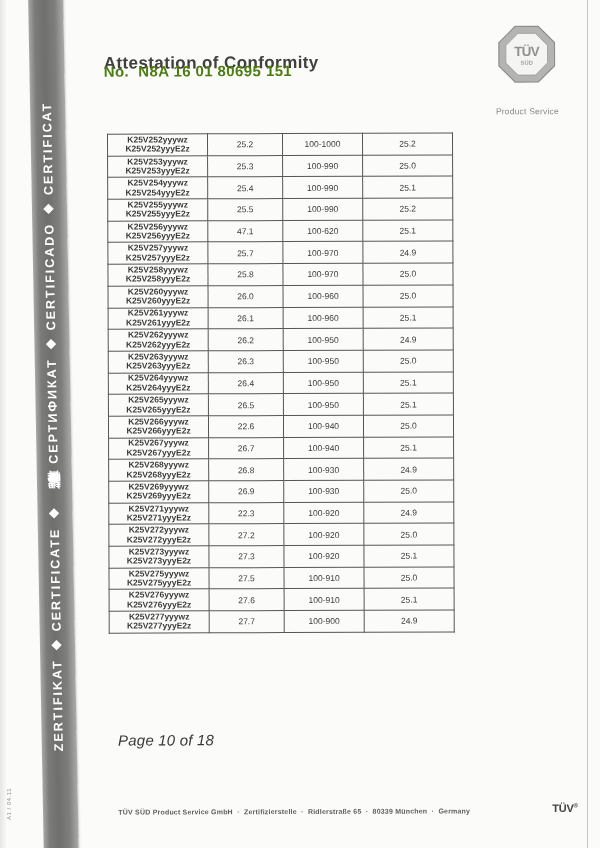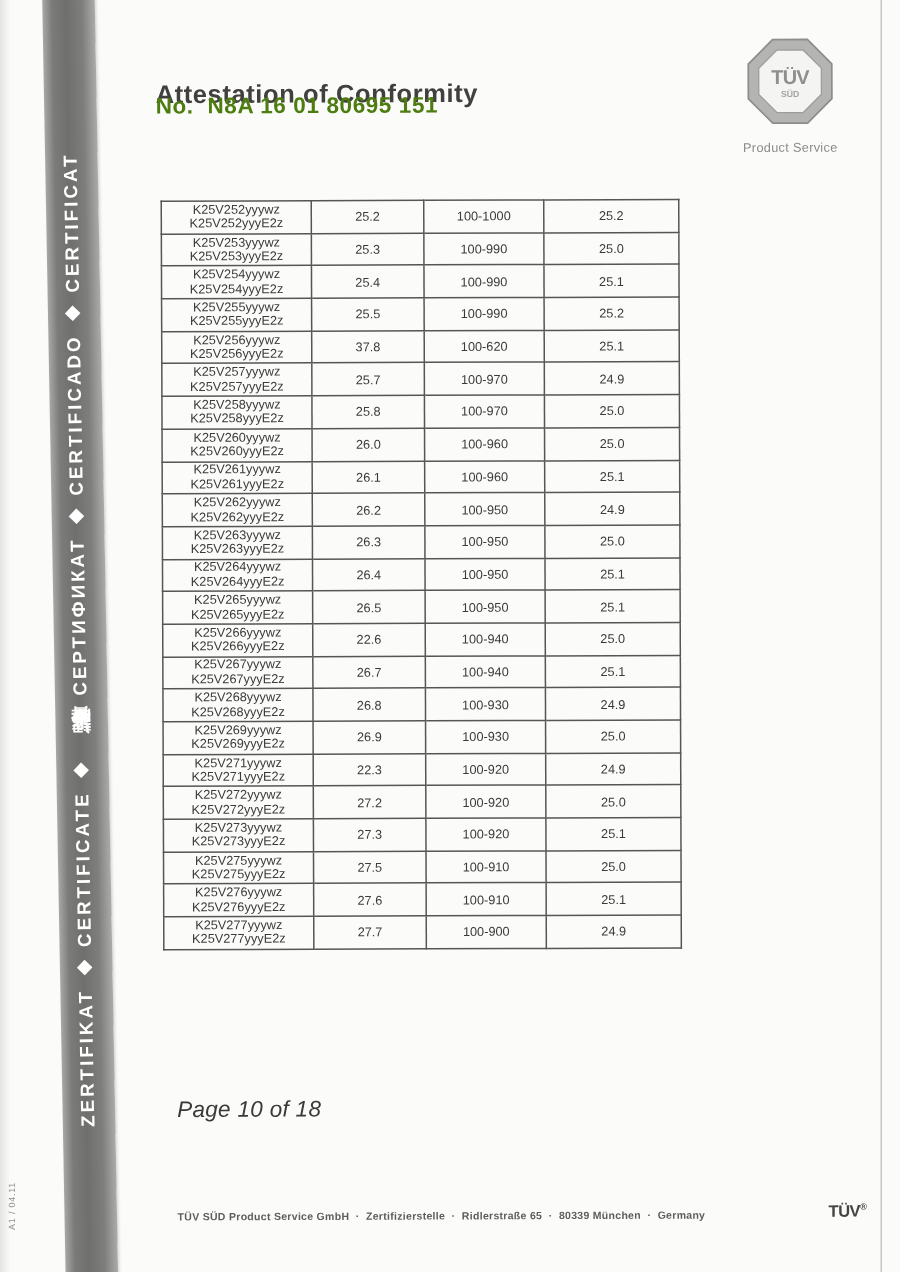--- a/index.html
+++ b/index.html
@@ -49,36 +49,36 @@
   }
   .doc-number{
     position:absolute;left:105px;top:62px;
     font-size:15px;font-weight:bold;color:#4d7c0f;letter-spacing:0.4px;
     white-space:pre;
   }
   .logo-block{
     position:absolute;left:496px;top:26px;width:64px;text-align:center;
   }
   .logo-caption{
-    margin-top:5px;font-size:8.5px;color:#8a8a88;letter-spacing:0.2px;white-space:nowrap;
+    margin-top:19px;font-size:8.5px;color:#8a8a88;letter-spacing:0.2px;white-space:nowrap;text-align:right;
   }
   table.cert-table{
     position:absolute;left:108px;top:133px;width:325px;
     border-collapse:collapse;table-layout:fixed;
   }
   table.cert-table td{
     border:1px solid #565654;
     height:20.7px;
     padding:0 2px;
     text-align:center;
     vertical-align:middle;
     color:#3c3b3a;
     font-size:8.5px;
   }
-  td.c-model{width:95px;font-size:8px;line-height:9.5px;}
+  td.c-model{width:95px;font-size:8px;line-height:9.5px;font-weight:bold;}
   td.c-nom{width:70px;}
   td.c-range{width:75px;}
   td.c-val{width:85px;}
   .page-indicator{
     position:absolute;left:117px;top:731px;
     font-size:15px;color:#3a3938;letter-spacing:0.2px;font-style:italic;
   }
   .footer-line{
     position:absolute;left:117px;top:808px;
     font-size:7px;font-weight:bold;color:#5e5d5b;letter-spacing:0.2px;
@@ -154,21 +154,21 @@
             </td>
             <td class="c-nom">25.5</td>
             <td class="c-range">100-990</td>
             <td class="c-val">25.2</td>
           </tr>
           <tr>
             <td class="c-model">
               <div>K25V256yyywz</div>
               <div>K25V256yyyE2z</div>
             </td>
-            <td class="c-nom">37.8</td>
+            <td class="c-nom">47.1</td>
             <td class="c-range">100-620</td>
             <td class="c-val">25.1</td>
           </tr>
           <tr>
             <td class="c-model">
               <div>K25V257yyywz</div>
               <div>K25V257yyyE2z</div>
             </td>
             <td class="c-nom">25.7</td>
             <td class="c-range">100-970</td>

